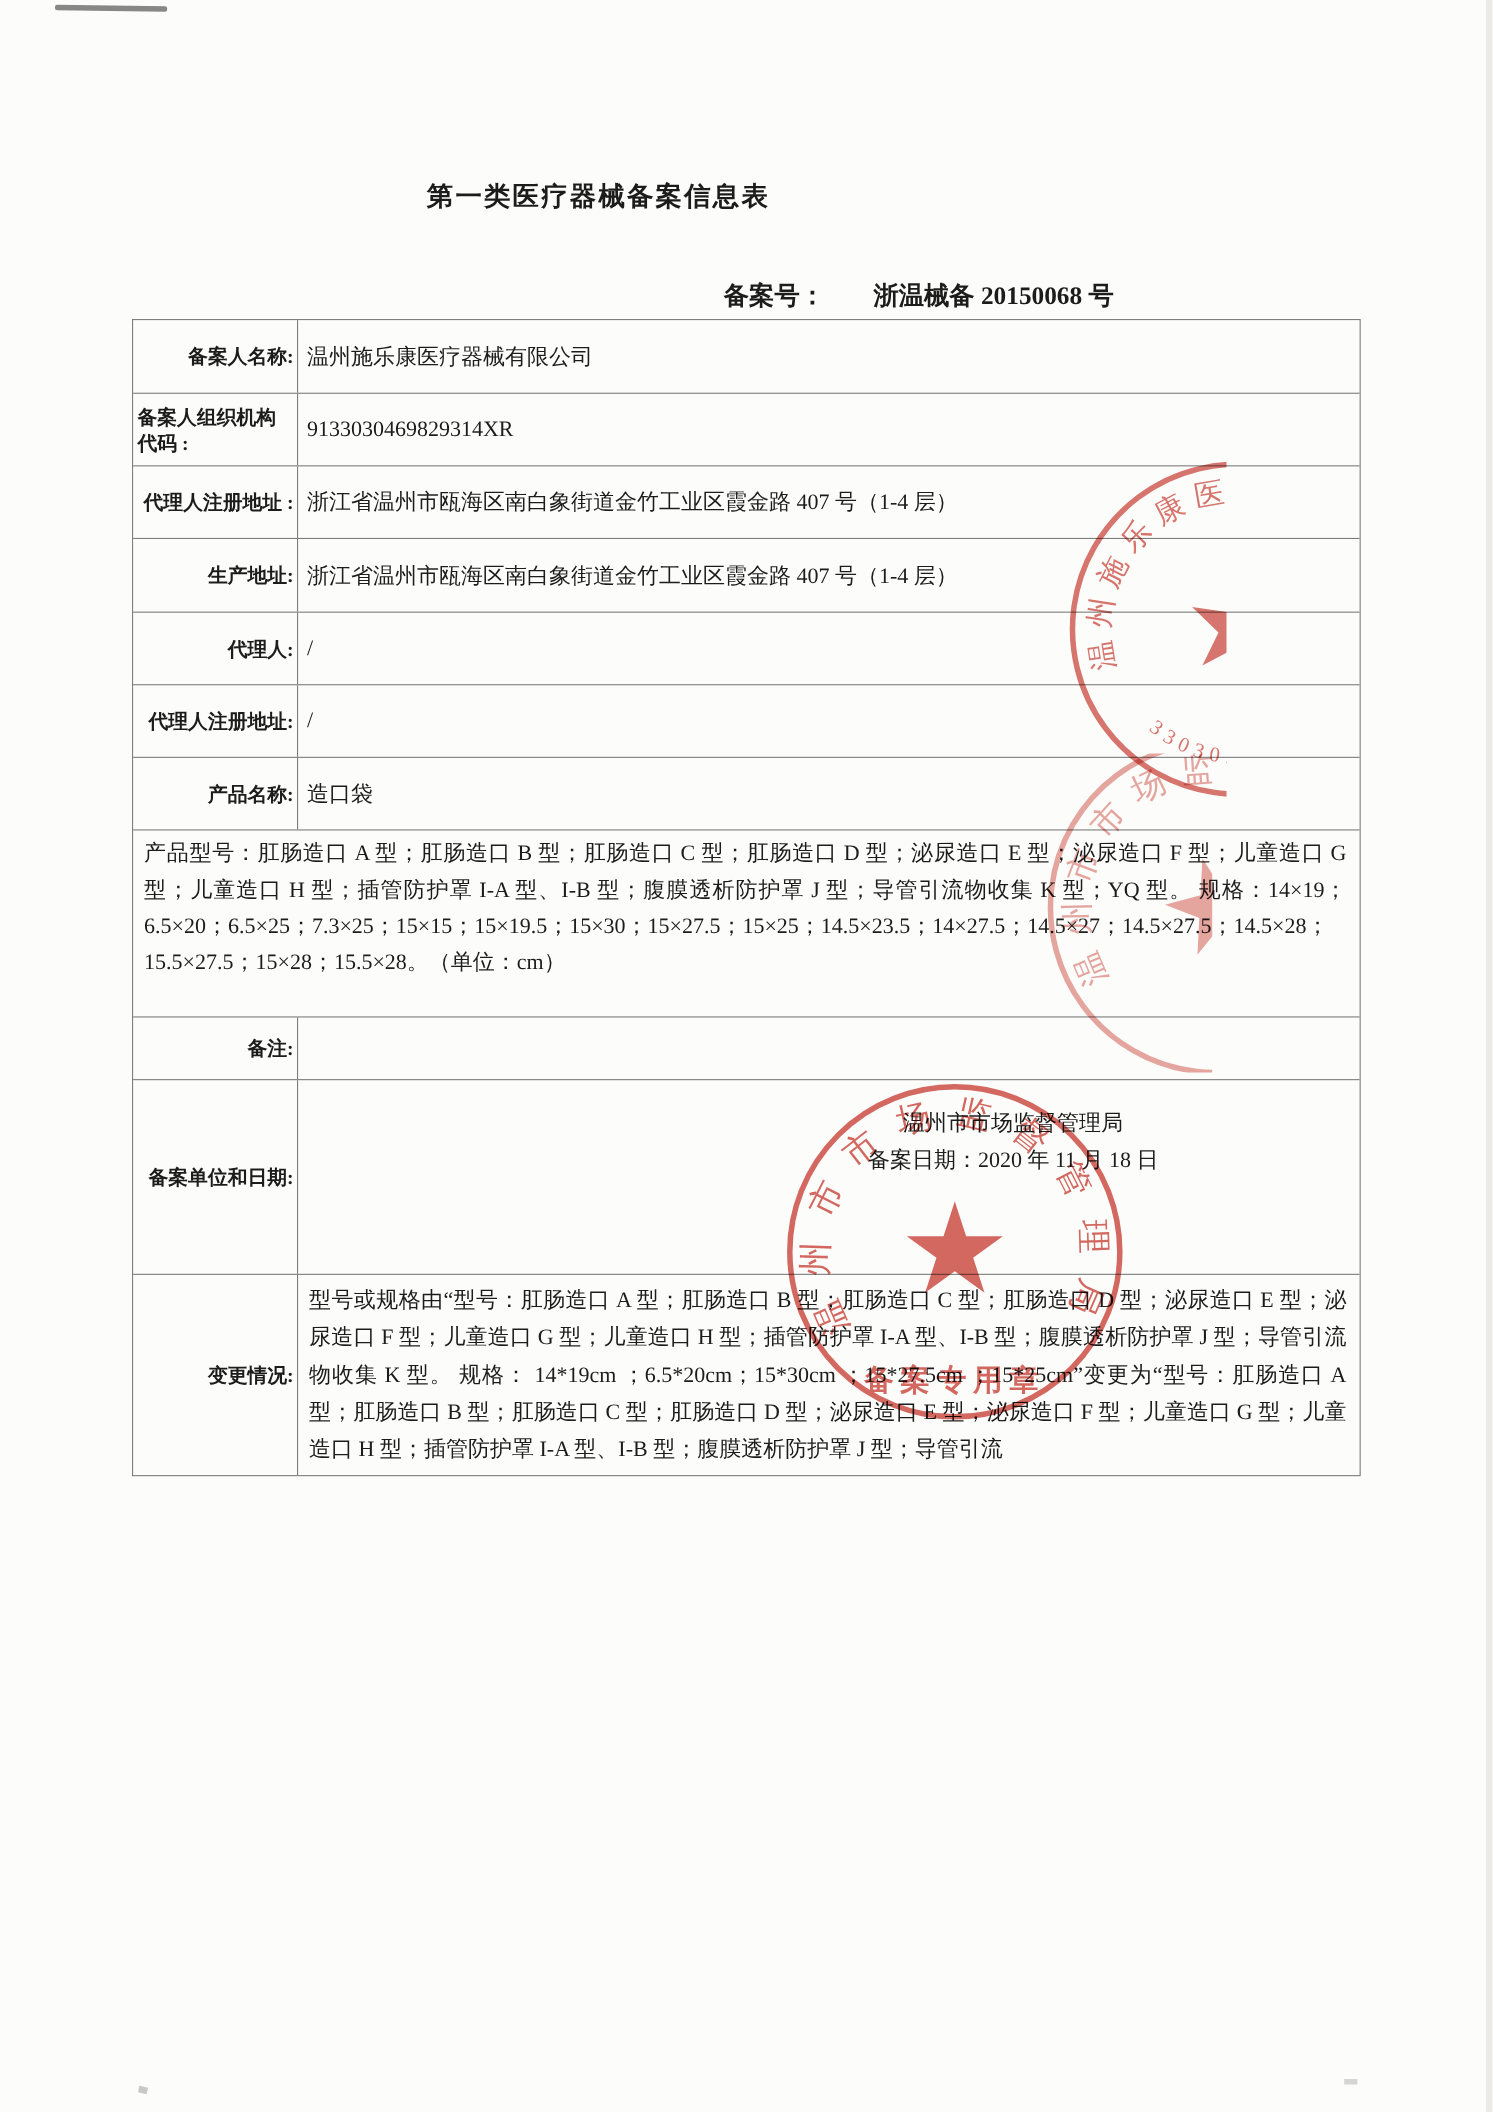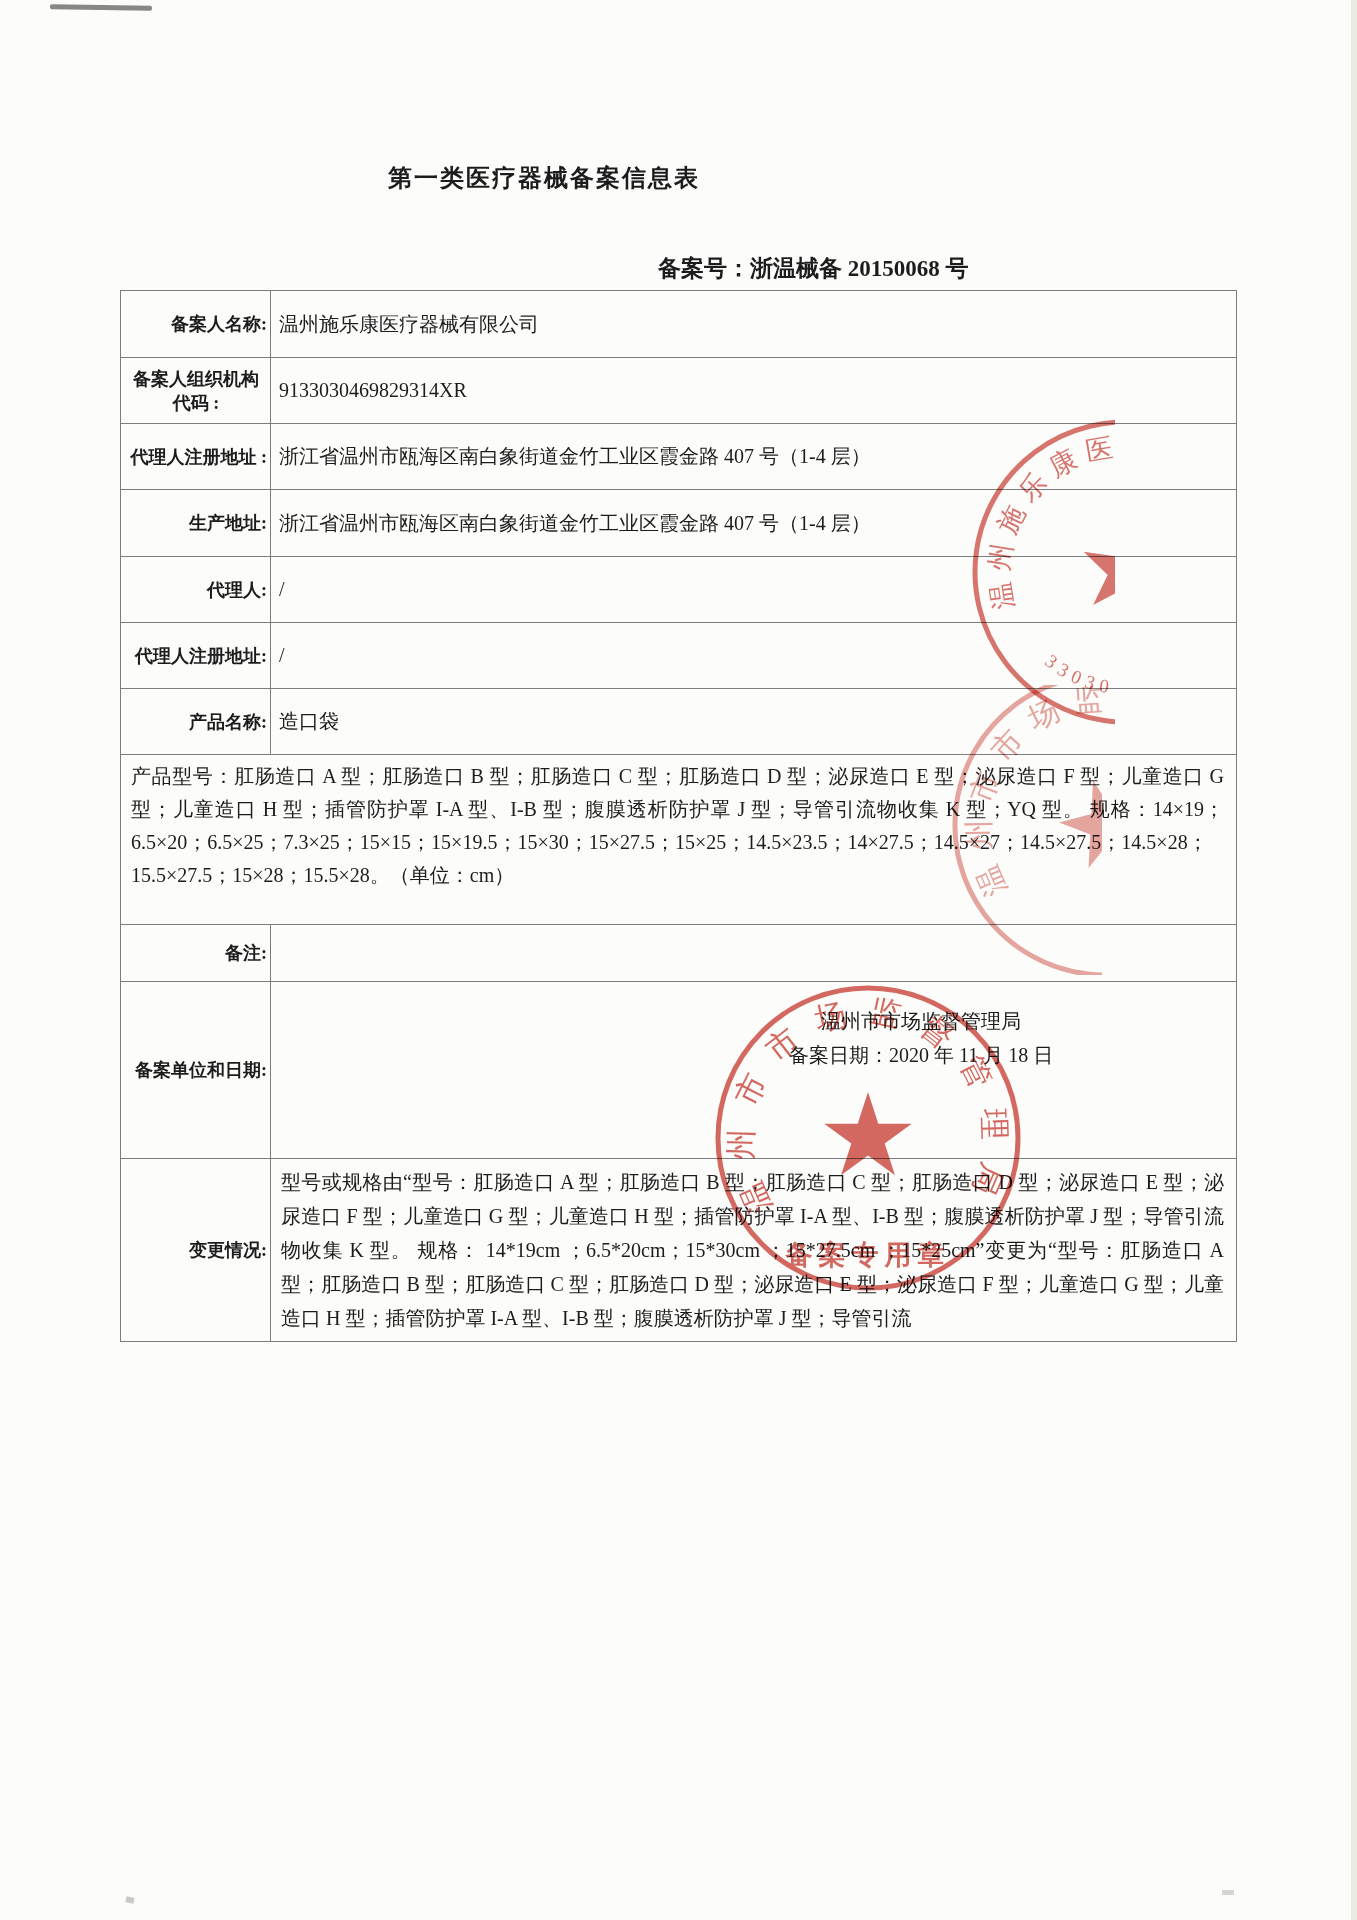--- a/index.html
+++ b/index.html
@@ -21,36 +21,36 @@
     background:#8a8a8a; opacity:.45; transform:rotate(12deg); }
   .tick-br { position:absolute; left:1222px; top:1890px; width:12px; height:5px;
     background:#9a9a9a; opacity:.4; }
 
   .title {
     position:absolute; left:388px; top:162px;
     font-size:24px; font-weight:700; letter-spacing:2px;
   }
   .filing-no {
     position:absolute; left:658px; top:253px;
-    font-size:23px; font-weight:600; display:flex;
+    font-size:23px; font-weight:600; display:flex;gap:44px;
   }
   .filing-no .fn-value { }
 
   .info-table {
     position:absolute; left:120px; top:290px; width:1117px;
     border:1px solid #7d7d7d; background:transparent;
   }
   .row { display:flex; border-bottom:1px solid #7d7d7d; }
   .row:last-child { border-bottom:none; }
   .cell.label {
     width:150px; flex:0 0 150px;
     border-right:1px solid #7d7d7d;
     display:flex; align-items:center; justify-content:flex-end;
     padding:4px 3px 4px 4px;
-    font-size:18px; font-weight:700; text-align:center; line-height:24px;
+    font-size:18px; font-weight:700; text-align:left; line-height:24px;
   }
   .cell.value {
     flex:1 1 auto; display:flex; align-items:center;
     padding:4px 12px 4px 8px; font-size:20px;
   }
   .cell.value.multiline {
     display:block; line-height:33px; padding:5px 12px 5px 10px;
     text-align:justify;
   }
   .cell.value.multiline13 {

